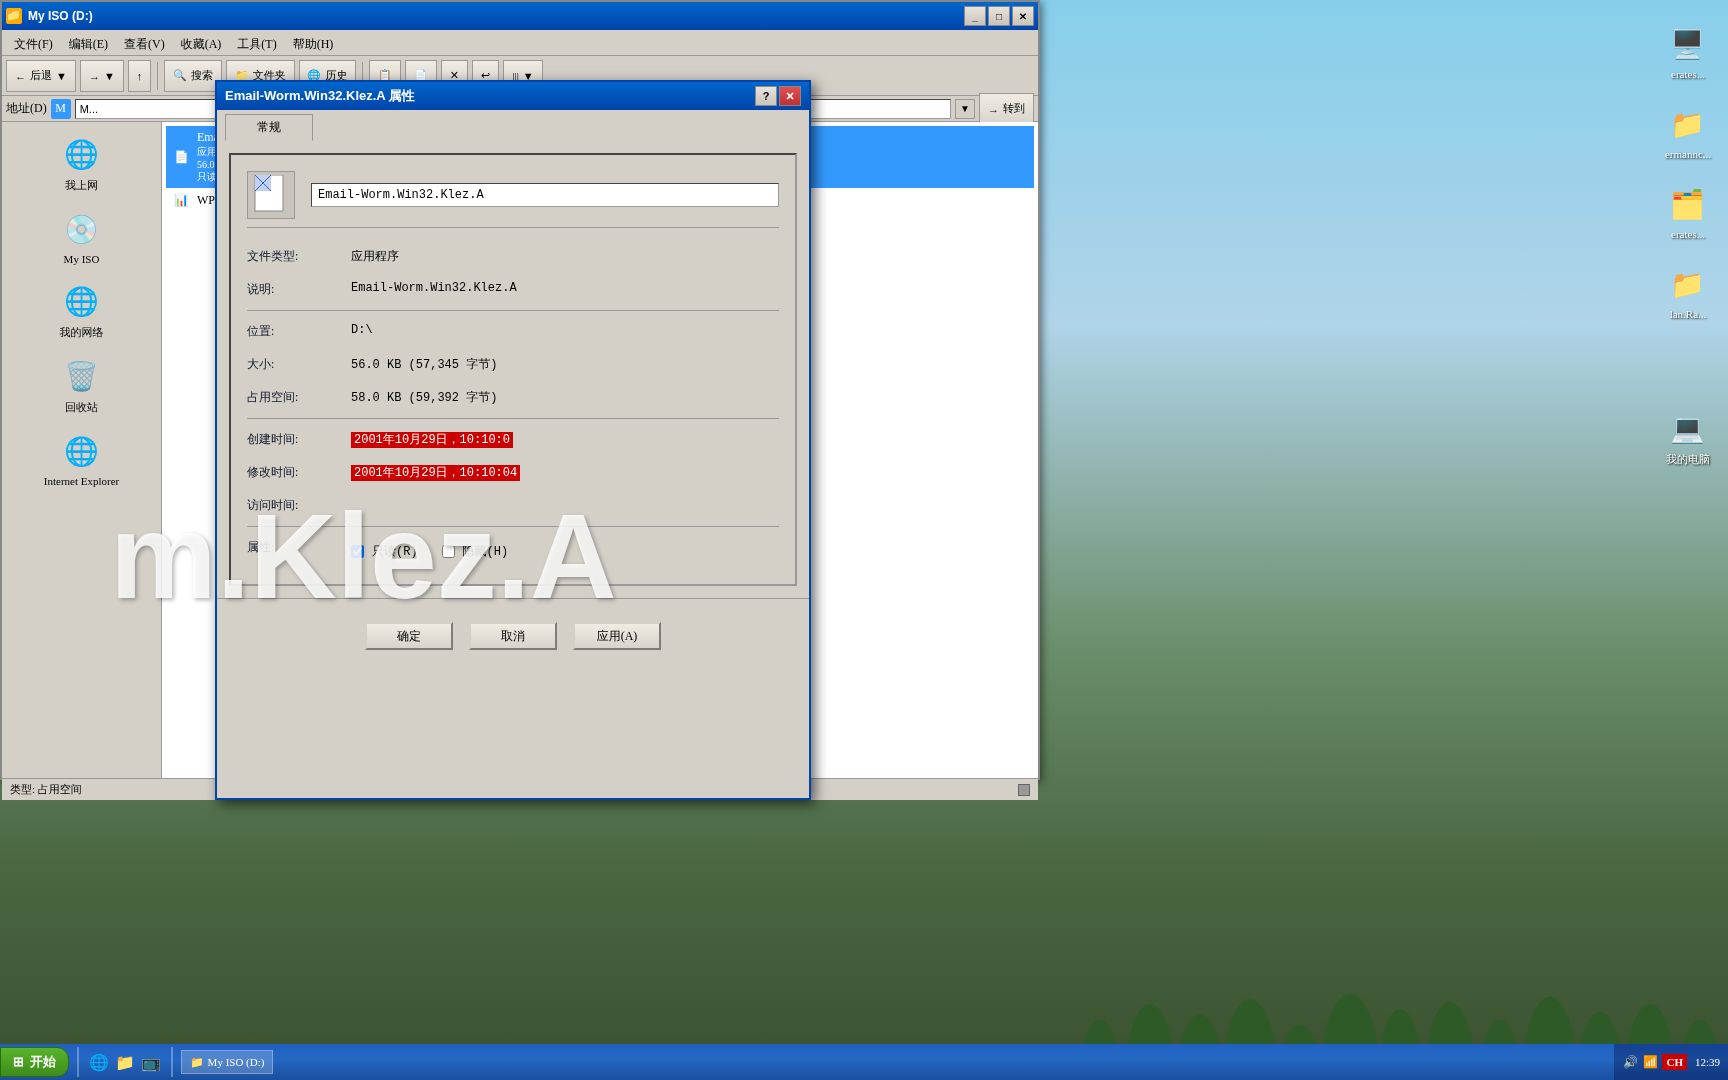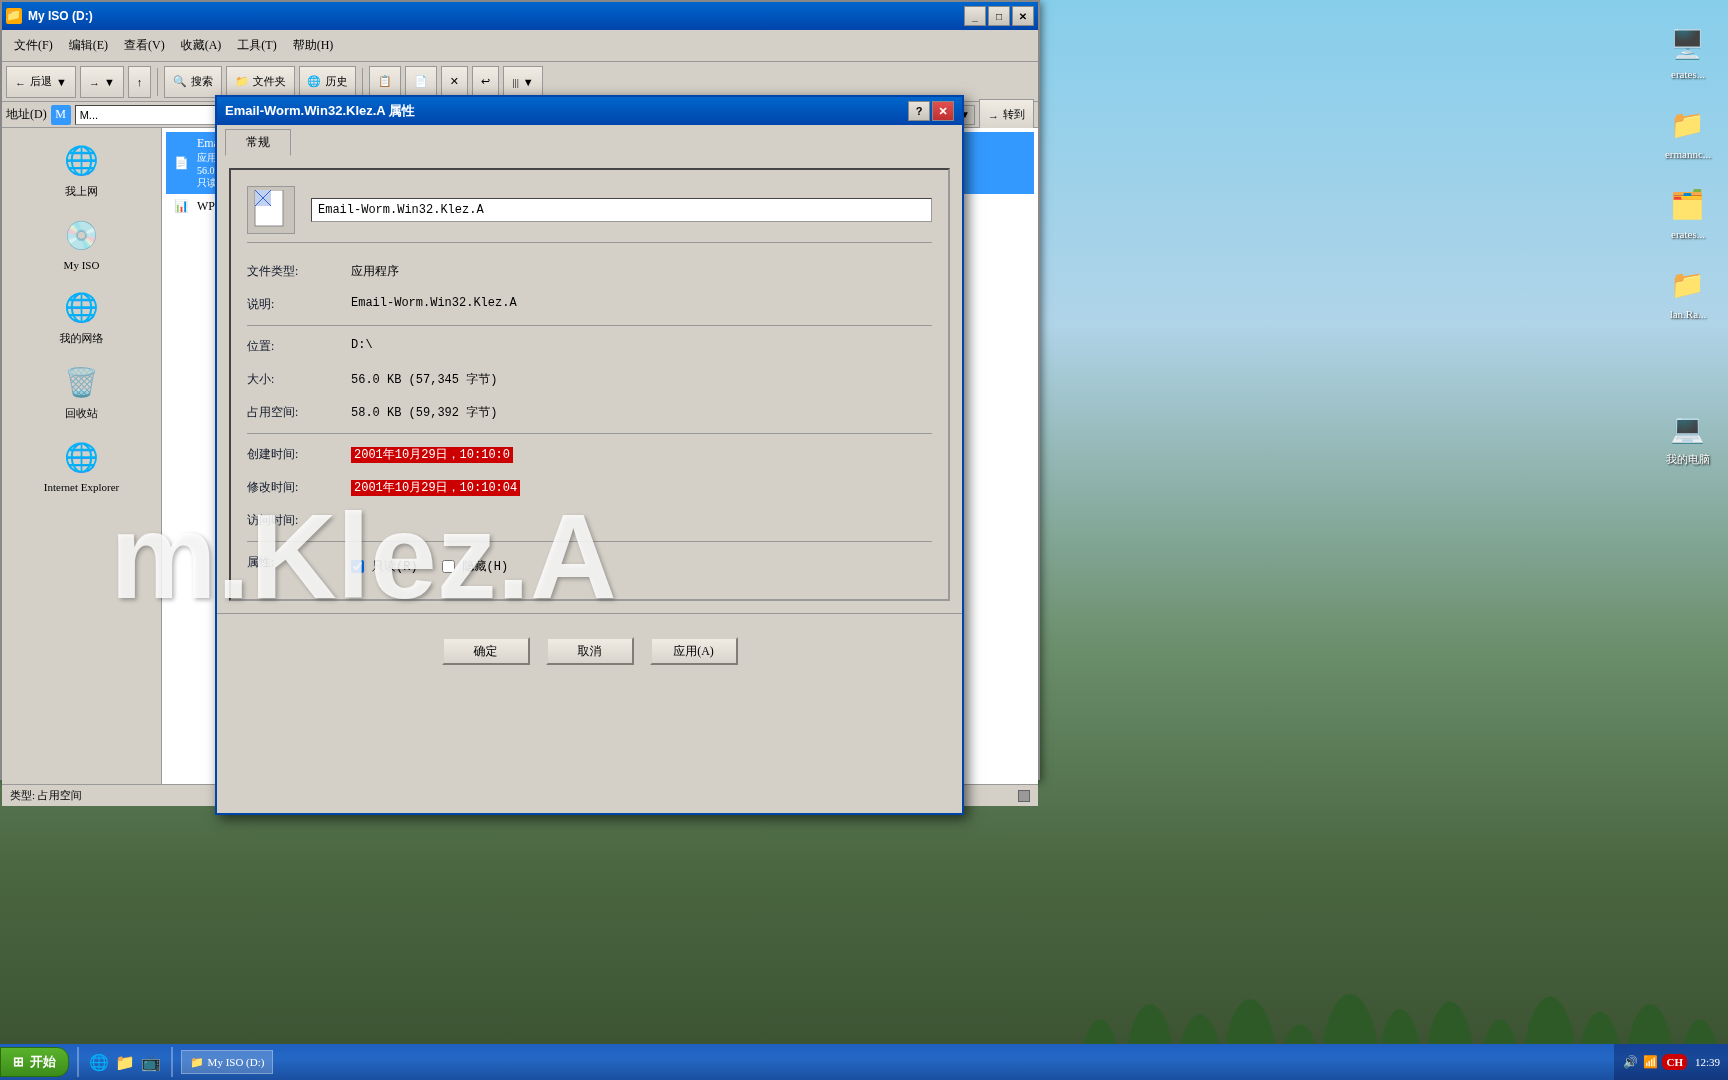--- a/index.html
+++ b/index.html
@@ -91,24 +91,24 @@
       display: flex;
       align-items: center;
       justify-content: center;
       font-size: 10px;
       cursor: pointer;
       color: #000;
     }
 
     
     .menubar {
-      height: 32px;
-      background: #d4d0c8;
-      display: flex;
-      align-items: center;
+      height: 26px;
+      background: #d4d0c8;
+      display: flex;
+      align-items: flex-end;
       padding: 0 4px;
       font-size: 12px;
       border-bottom: 1px solid #999;
     }
 
     .menubar-item {
       padding: 2px 8px;
       cursor: pointer;
     }
 
@@ -224,23 +224,23 @@
       border-top: 1px solid #999;
       display: flex;
       align-items: center;
       padding: 0 8px;
       font-size: 11px;
     }
 
     
     .properties-dialog {
       position: absolute;
-      top: 95px;
+      top: 80px;
       left: 215px;
-      width: 749px;
+      width: 596px;
       height: 720px;
       background: #d4d0c8;
       border: 2px solid #0044aa;
       box-shadow: 4px 4px 12px rgba(0,0,0,0.6);
       z-index: 100;
     }
 
     .dialog-titlebar {
       height: 28px;
       background: linear-gradient(180deg, #0066cc 0%, #0044aa 100%);
@@ -289,21 +289,21 @@
     }
 
     
     .tab-bar {
       display: flex;
       padding: 4px 8px 0;
       background: #d4d0c8;
     }
 
     .tab {
-      padding: 4px 20px;
+      padding: 4px 31px;
       background: #d4d0c8;
       border: 1px solid #999;
       border-bottom: none;
       font-size: 12px;
       cursor: pointer;
       margin-right: 2px;
       font-family: Liberation Serif, serif;
     }
 
     .tab.active {
@@ -803,16 +803,16 @@
   <div class="taskbar-items">
     <div class="taskbar-item">
       <span>📁</span>
       <span>My ISO (D:)</span>
     </div>
   </div>
 
   <div class="taskbar-tray">
     <div class="tray-icon">🔊</div>
     <div class="tray-icon">📶</div>
-    <div style="background: #cc0000; color: white; font-size: 11px; padding: 2px 4px; font-weight: bold; border-radius: 6px;">CH</div>
+    <div style="background: #cc0000; color: white; font-size: 11px; padding: 2px 4px; font-weight: bold;">CH</div>
     <div class="taskbar-clock">12:39</div>
   </div>
 </div>
 
 </body></html>

